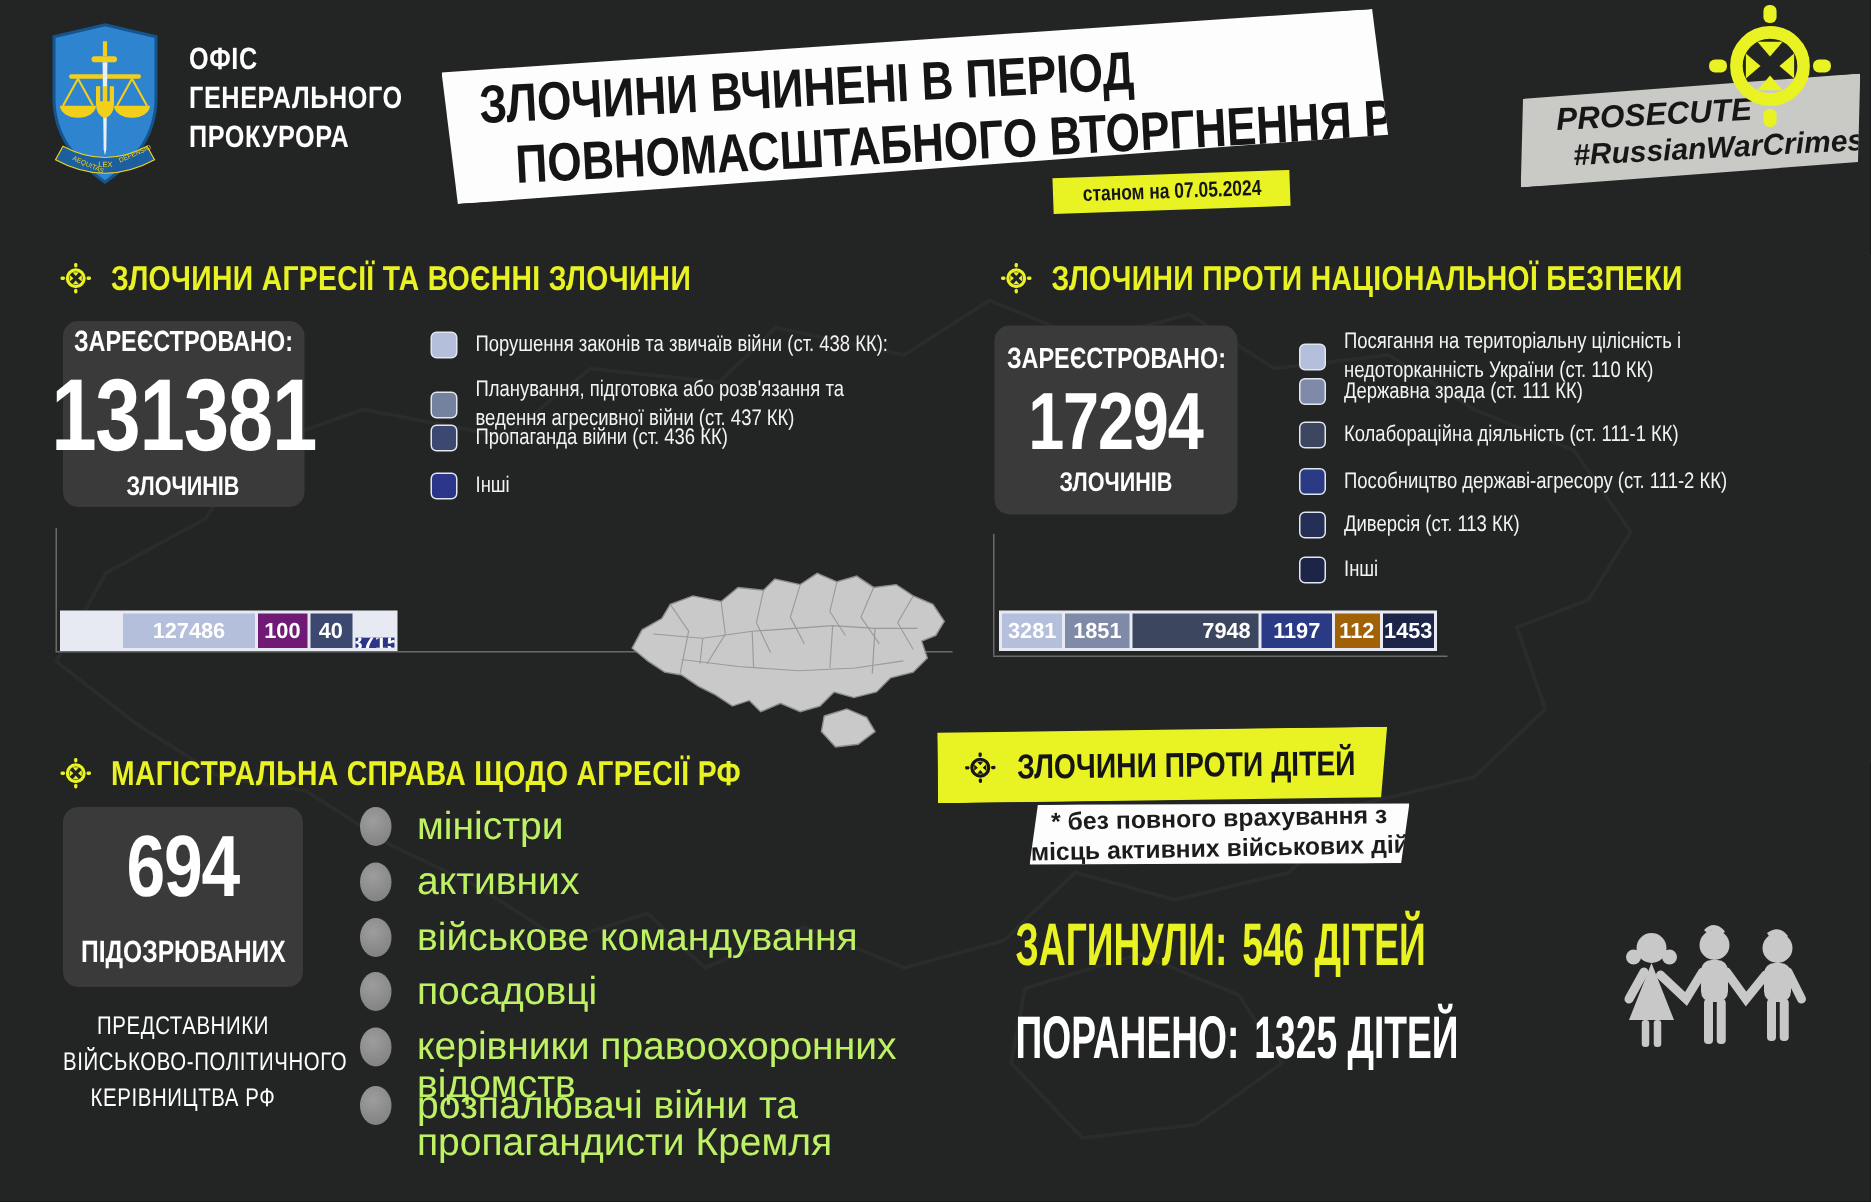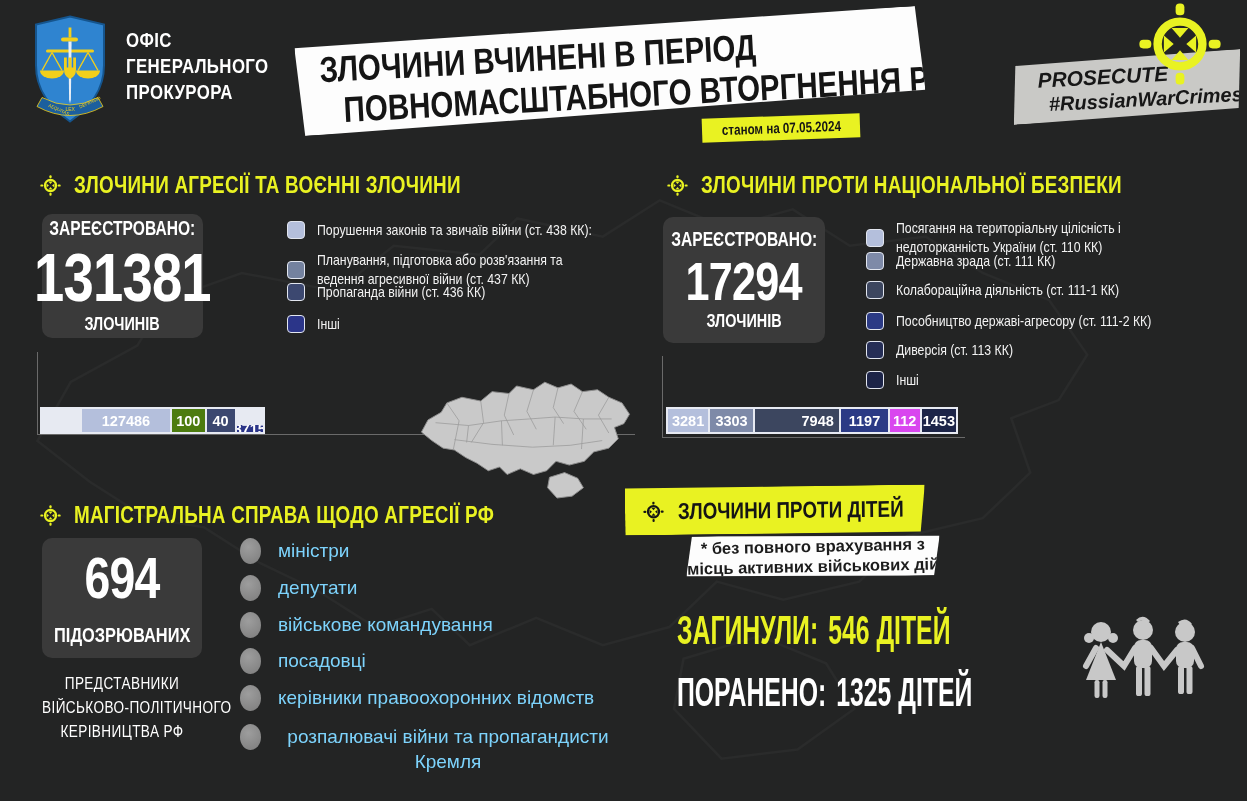--- a/index.html
+++ b/index.html
@@ -24,21 +24,21 @@
   .card .unit{font-size:18px;font-weight:bold;}
   .legend{position:absolute;}
   .lrow{position:absolute;display:flex;gap:12px;align-items:center;}
   .sw{width:16px;height:16px;border-radius:4px;border:1.5px solid #e2e6ef;flex:0 0 auto;margin-top:1px;}
   .ltxt{font-size:15px;line-height:19px;color:#f3f3f3;transform:scaleX(.82);transform-origin:left top;display:inline-block;}
   .bar{position:absolute;display:flex;gap:2px;padding:2px;background:#e7eaf2;box-sizing:border-box;height:27px;}
   .seg{display:flex;align-items:center;justify-content:center;font-size:14.5px;font-weight:bold;color:#fff;overflow:hidden;}
   .axis{position:absolute;background:#6a6a6a;}
   .mrow{position:absolute;display:flex;gap:17px;align-items:flex-start;}
   .dot{width:21px;height:26px;border-radius:50%;background:radial-gradient(circle at 40% 35%,#9d9d9d,#7c7c7c);flex:0 0 auto;}
-  .mtxt{font-size:19px;line-height:25px;color:#7dd3fc;max-width:345px;text-align:center;}
+  .mtxt{font-size:26px;line-height:25px;color:#bef264;max-width:345px;}
   .banner-white{background:#fdfdfd;color:#151515;}
   .note-line{font-size:16.5px;font-weight:bold;color:#1c1c1c;line-height:20px;text-align:center;}
   .stat{font-size:40px;font-weight:bold;white-space:nowrap;transform:scaleX(.62);transform-origin:left center;display:flex;gap:16px;}
   .sub{font-size:17px;line-height:24px;color:#fff;letter-spacing:.5px;text-align:center;}
 </style>
 </head>
 <body>
 
 <svg width="0" height="0" style="position:absolute">
   <defs>
@@ -191,21 +191,21 @@
       <span class="sw" style="background: rgb(43, 53, 137);"></span>
       <span class="ltxt" style="width:350px">Інші</span>
     </div>
   </div>
 
   <div class="axis" style="left:37px;top:352px;width:1px;height:82px"></div>
   <div class="axis" style="left:37px;top:434px;width:598px;height:1px"></div>
 
   <div class="bar" style="left:40px;top:407px;width:225px">
     <div class="seg" style="flex: 113 1 0%; background: rgb(180, 191, 220); margin-left: 40px;">127486</div>
-    <div class="seg" style="flex: 42 1 0%; background: #4d7c0f;">100</div>
+    <div class="seg" style="flex: 42 1 0%; background: #701a75;">100</div>
     <div class="seg" style="flex: 36 1 0%; background: rgb(60, 72, 112);">40</div>
     <div class="seg" style="flex: 34 1 0%; background: rgb(43, 53, 137); margin-top: 16px;">3715</div>
   </div>
 
   <div class="abs sec-title" style="left:667px;top:172px">
     <svg class="xh">
         <use href="#xh"></use>
       </svg>
     <span class="condL">ЗЛОЧИНИ ПРОТИ НАЦІОНАЛЬНОЇ БЕЗПЕКИ</span>
   </div>
@@ -241,24 +241,24 @@
       <span class="sw" style="background: rgb(28, 36, 72);"></span>
       <span class="ltxt" style="width:360px">Інші</span>
     </div>
   </div>
 
   <div class="axis" style="left:662px;top:356px;width:1px;height:81px"></div>
   <div class="axis" style="left:662px;top:437px;width:303px;height:1px"></div>
 
   <div class="bar" style="left:666px;top:407px;width:292px">
     <div class="seg" style="flex: 48 1 0%; background: rgb(180, 191, 220);">3281</div>
-    <div class="seg" style="flex: 51 1 0%; background: rgb(126, 138, 168);">3303</div>
+    <div class="seg" style="flex: 51 1 0%; background: rgb(126, 138, 168);">1851</div>
     <div class="seg" style="flex: 52 1 0%; background: rgb(60, 70, 95); padding-left: 41px;">7948</div>
     <div class="seg" style="flex: 55 1 0%; background: rgb(43, 58, 133);">1197</div>
-    <div class="seg" style="flex: 36 1 0%; background: #d946ef;">112</div>
+    <div class="seg" style="flex: 36 1 0%; background: #a16207;">112</div>
     <div class="seg" style="flex: 41 1 0%; background: rgb(28, 36, 72);">1453</div>
   </div>
 
   <svg class="abs" style="left:412px;top:360px;width:226px;height:148px">
       <use href="#umap"></use>
     </svg>
 
   <div class="abs sec-title" style="left:40px;top:502px">
     <svg class="xh">
         <use href="#xh"></use>
@@ -277,21 +277,21 @@
     <span class="condC" style="display:block">КЕРІВНИЦТВА РФ</span>
   </div>
 
   <div class="abs" style="left:240px;top:538px;width:410px;height:240px">
     <div class="mrow" style="top:0">
       <span class="dot"></span>
       <span class="mtxt">міністри</span>
     </div>
     <div class="mrow" style="top:37px">
       <span class="dot"></span>
-      <span class="mtxt">депутати</span>
+      <span class="mtxt">активних</span>
     </div>
     <div class="mrow" style="top:74px">
       <span class="dot"></span>
       <span class="mtxt">військове командування</span>
     </div>
     <div class="mrow" style="top:110px">
       <span class="dot"></span>
       <span class="mtxt">посадовці</span>
     </div>
     <div class="mrow" style="top:147px">

